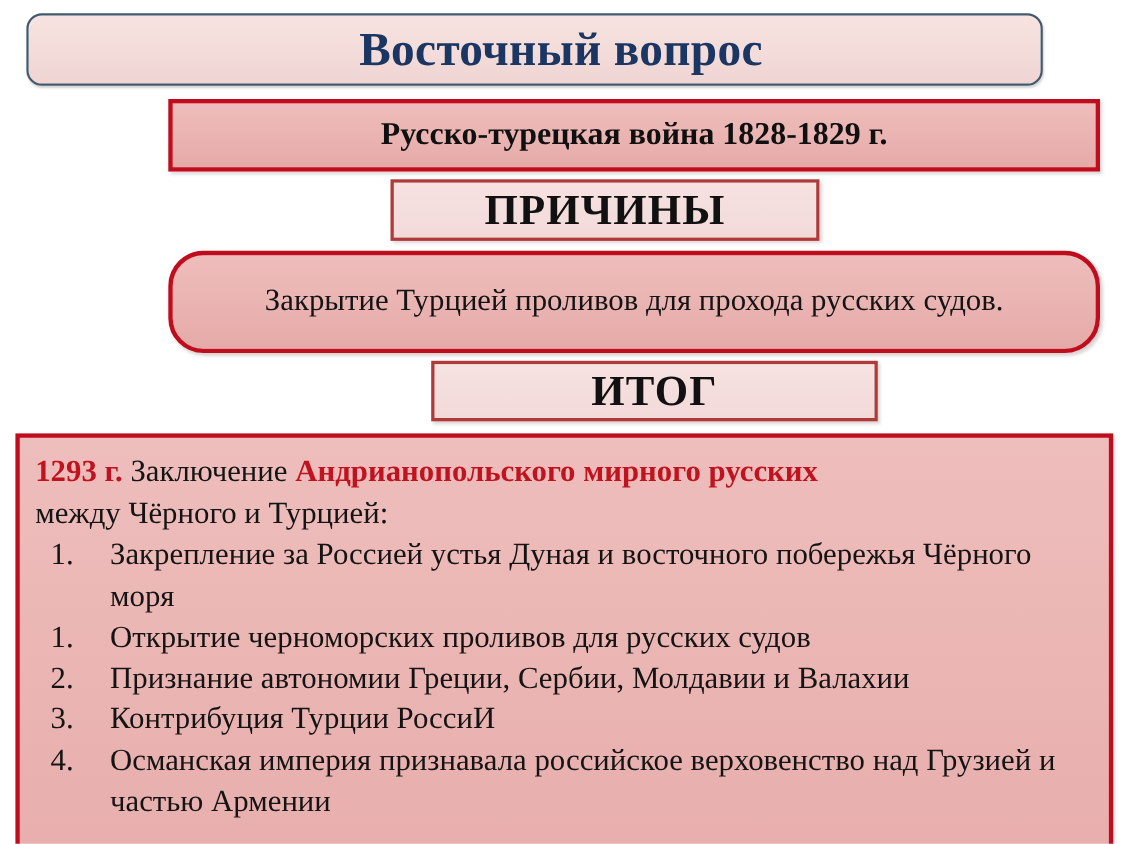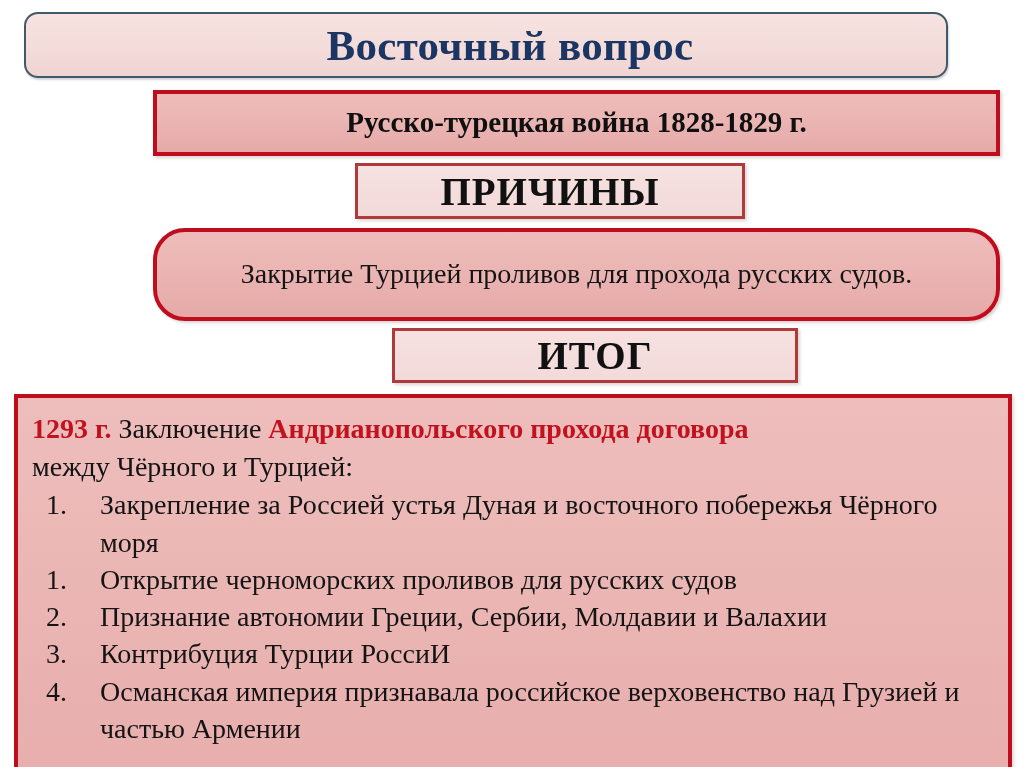--- a/index.html
+++ b/index.html
@@ -195,21 +195,21 @@
   <div class="redbox" id="causes-box">
     <div class="causes-text">Закрытие Турцией проливов для прохода русских судов.</div>
   </div>
 
   <div class="lightbox" id="result-label-box">
     <div class="label-text">ИТОГ</div>
   </div>
 
   <div id="outcome-box">
     <div class="outcome-head">
-      <span class="hl-red">1293 г.</span><span> Заключение </span><span class="hl-red">Андрианопольского прохода договора</span>
+      <span class="hl-red">1293 г.</span><span> Заключение </span><span class="hl-red">Андрианопольского мирного русских</span>
     </div>
     <div class="outcome-head">между Чёрного и Турцией:</div>
 
     <ul class="outcome-list">
       <li class="outcome-item">
         <span class="outcome-num">1.</span>
         <span>Закрепление за Россией устья Дуная и восточного побережья Чёрного моря</span>
       </li>
       <li class="outcome-item">
         <span class="outcome-num">1.</span>

